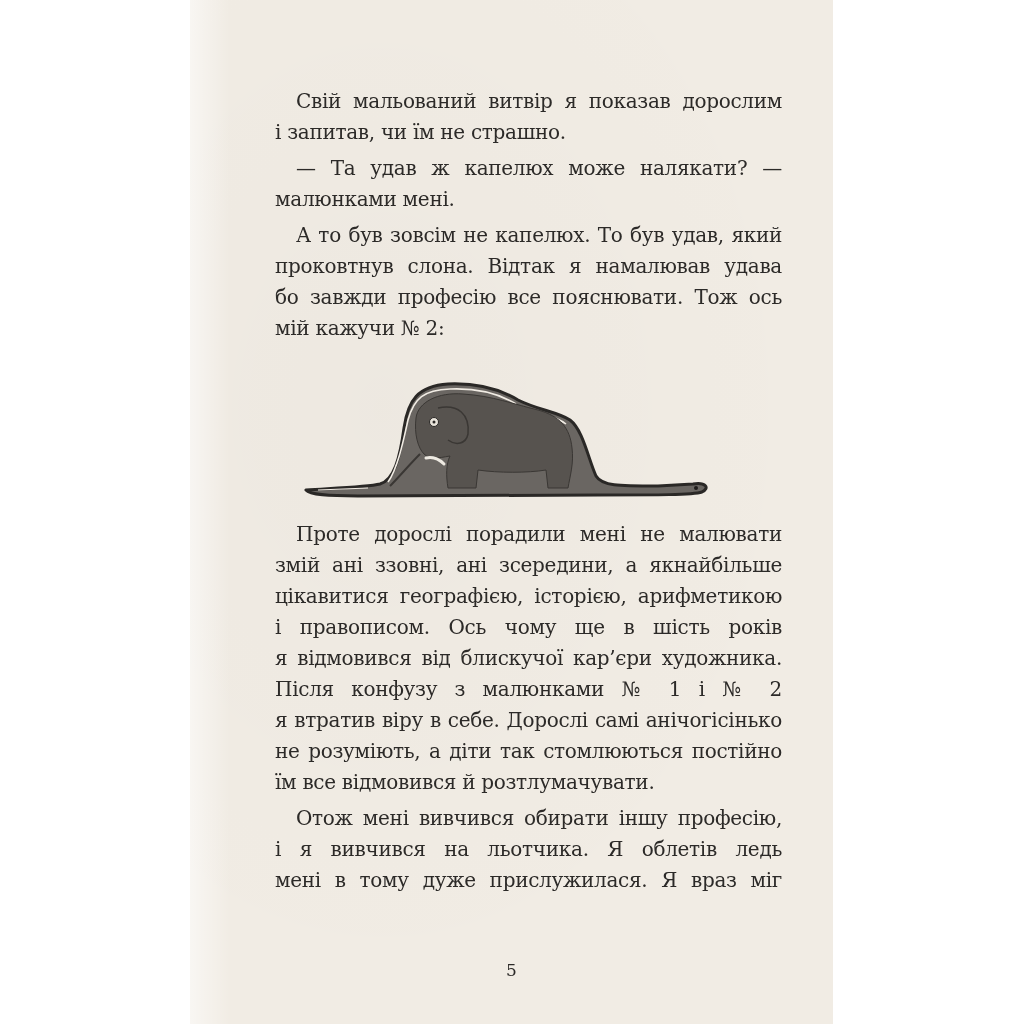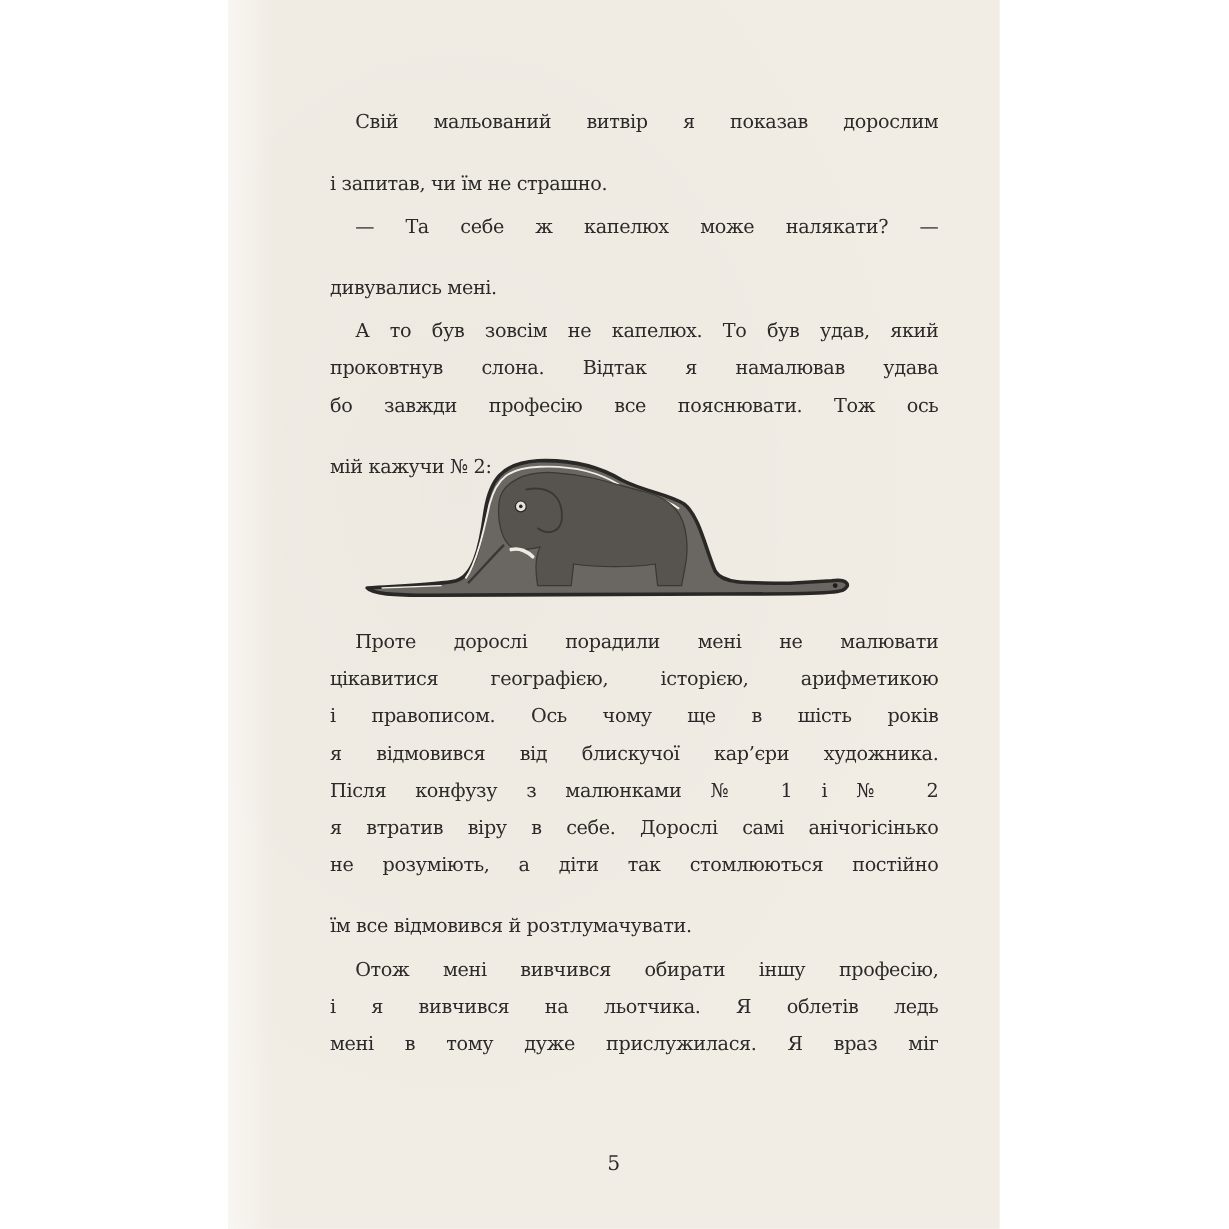--- a/index.html
+++ b/index.html
@@ -20,40 +20,39 @@
     background-image:
       linear-gradient(to right, rgba(255,255,255,0.55) 0px, rgba(255,255,255,0) 40px),
       radial-gradient(ellipse at 30% 40%, rgba(0,0,0,0.015), rgba(0,0,0,0) 70%);
     box-sizing: border-box;
   }
   .text-block {
     position: absolute;
     left: 64px;
     width: 528px;
     font-family: "DejaVu Serif", "Liberation Serif", serif;
-    font-size: 16px;
+    font-size: 20px;
     line-height: 31px;
     color: #2c2a28;
     text-align: justify;
     letter-spacing: -0.3px;
   }
   .para {
     margin: 0 0 5px 0;
     text-indent: 21px;
   }
   .line {
     display: block;
     text-align: justify;
     text-align-last: justify;
     white-space: nowrap;
     height: 31px;
   }
   .line.last {
     text-align-last: left;
-    margin-top: 20px;
   }
   .block-1 { top: 86px; }
   .block-2 { top: 519px; }
   .illustration {
     position: absolute;
     left: 108px;
     top: 378px;
     width: 420px;
     height: 130px;
   }
@@ -73,22 +72,22 @@
 <body>
 
 <div class="page">
 
   <div class="text-block block-1">
     <div class="para">
       <span class="line indent">Свій мальований витвір я показав дорослим</span>
       <span class="line last">і запитав, чи їм не страшно.</span>
     </div>
     <div class="para">
-      <span class="line indent">— Та себе ж капелюх може налякати? —</span>
-      <span class="line last">дивувались мені.</span>
+      <span class="line indent">— Та удав ж капелюх може налякати? —</span>
+      <span class="line last">малюнками мені.</span>
     </div>
     <div class="para">
       <span class="line indent">А то був зовсім не капелюх. То був удав, який</span>
       <span class="line">проковтнув слона. Відтак я намалював удава</span>
       <span class="line">бо завжди професію все пояснювати. Тож ось</span>
       <span class="line last">мій кажучи № 2:</span>
     </div>
   </div>
 
   <svg class="illustration" viewBox="0 0 420 130" xmlns="http://www.w3.org/2000/svg">
@@ -132,20 +131,21 @@
     <path d="M 122 76 C 112 86, 100 100, 92 108" fill="none" stroke="#3a3734" stroke-width="2"></path>
 
     <path d="M 20 112 L 70 110" stroke="#f1ece4" stroke-width="1.2"></path>
 
     <circle cx="398" cy="110" r="2" fill="#1e1c1a"></circle>
   </svg>
 
   <div class="text-block block-2">
     <div class="para">
       <span class="line indent">Проте дорослі порадили мені не малювати</span>
+      <span class="line">змій ані ззовні, ані зсередини, а якнайбільше</span>
       <span class="line">цікавитися географією, історією, арифметикою</span>
       <span class="line">і правописом. Ось чому ще в шість років</span>
       <span class="line">я відмовився від блискучої кар’єри художника.</span>
       <span class="line">Після конфузу з малюнками № 1 і № 2</span>
       <span class="line">я втратив віру в себе. Дорослі самі анічогісінько</span>
       <span class="line">не розуміють, а діти так стомлюються постійно</span>
       <span class="line last">їм все відмовився й розтлумачувати.</span>
     </div>
     <div class="para">
       <span class="line indent">Отож мені вивчився обирати іншу професію,</span>

